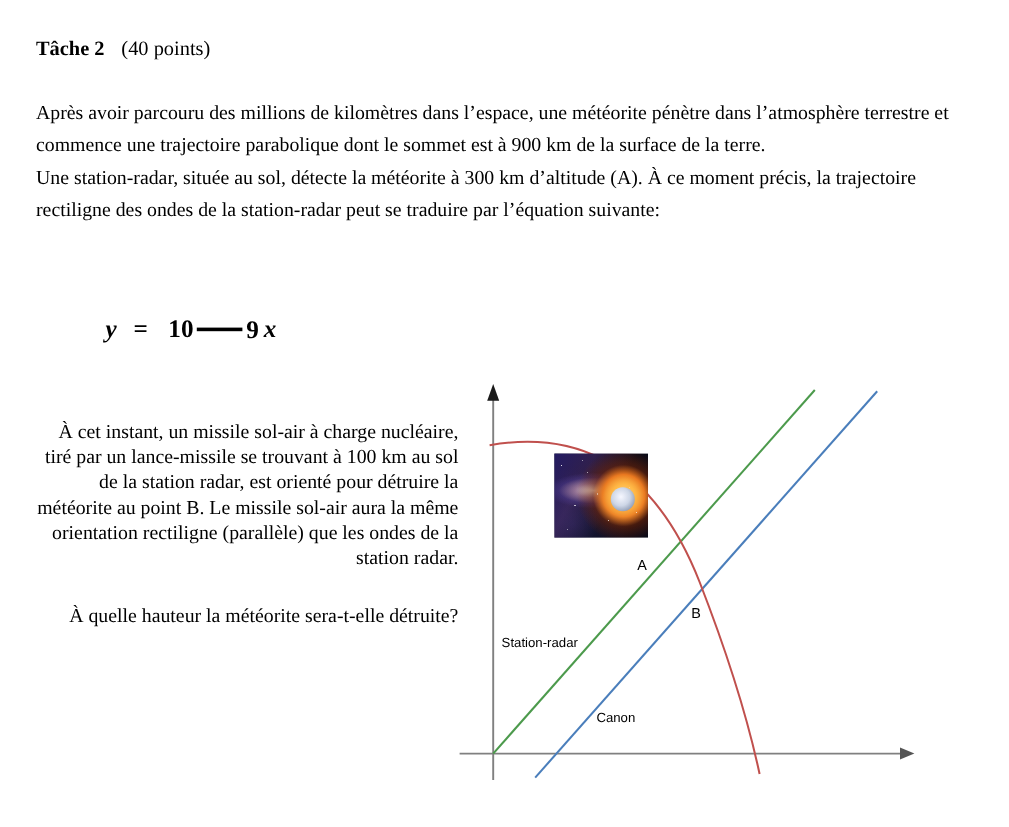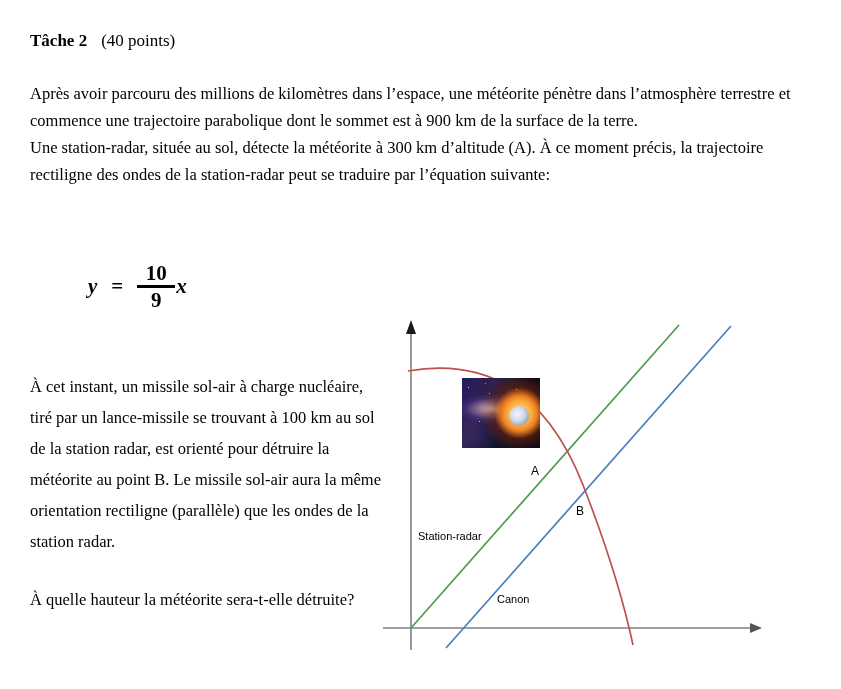--- a/index.html
+++ b/index.html
@@ -68,21 +68,20 @@
     font-style: italic;
     font-weight: bold;
     font-family: "Liberation Serif", "DejaVu Serif", serif;
   }
   .equation .eq-sign {
     margin: 0 14px;
     font-weight: bold;
   }
   .fraction {
     display: inline-flex;
-    flex-direction: column;
     align-items: center;
     line-height: 1.05;
     font-weight: bold;
   }
   .fraction .numer {
     padding: 0 3px 1px 3px;
   }
   .fraction .bar {
     width: 38px;
     height: 3px;
@@ -95,24 +94,25 @@
     font-style: italic;
     font-weight: bold;
     margin-left: 1px;
     align-self: center;
   }
 
   
   .left-col {
     position: absolute;
     left: 30px;
-    top: 371px;
+    top: 349px;
     width: 352px;
     font-size: 16.5px;
-    line-height: 31px;
+    line-height: 21px;
+    text-align: right;
   }
   .left-col p {
     margin: 0;
   }
   .left-col p.gap {
     margin-top: 27px;
   }
 
   
   .figure {

